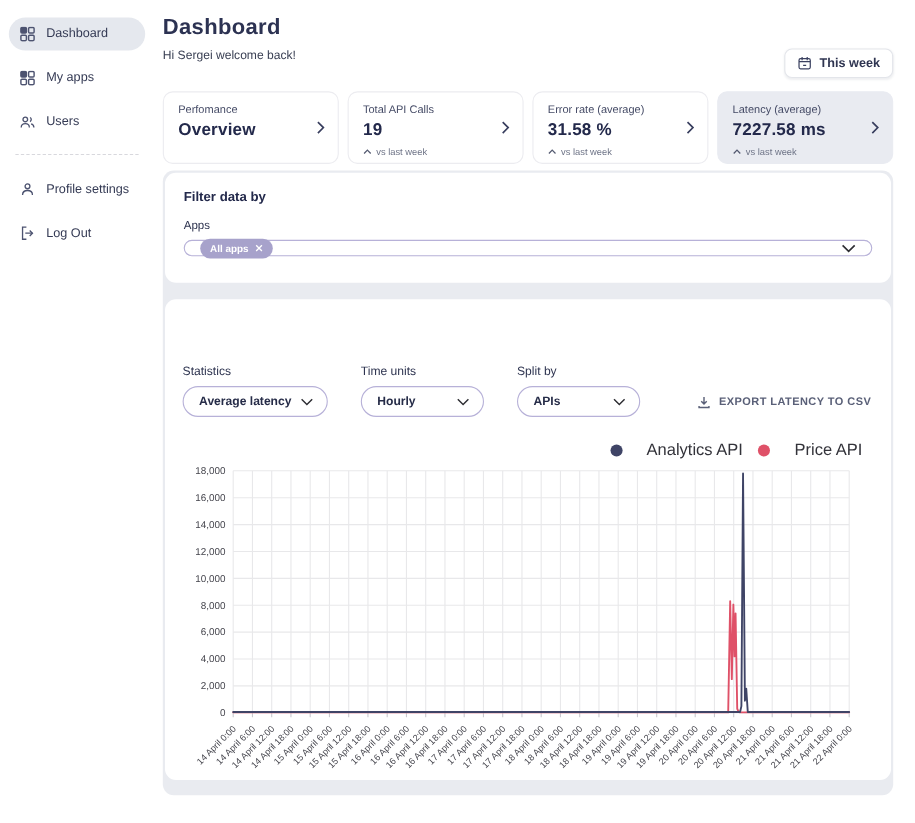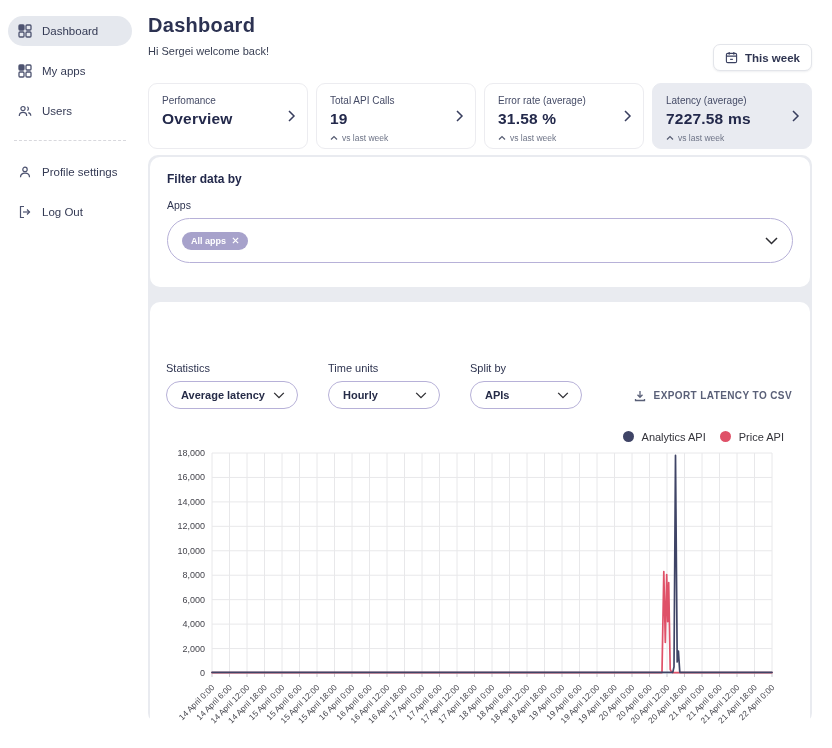--- a/index.html
+++ b/index.html
@@ -37,41 +37,41 @@
 
   
   .panel-wrap { background:#e9ebf0; border-radius:10px; margin-top:6px; padding:2px; height:568px; }
   .white-card { background:#fff; border-radius:10px; }
 
   
   .filter-card { padding:15px 17px 24px 17px; }
   .filter-title { font-size:12px; font-weight:bold; color:#23294b; }
   .field-label { font-size:10.5px; color:#2e3450; margin:13px 0 7px 0; }
   .select-pill { display:flex; align-items:center; border:1.3px solid #b7b1d8; border-radius:999px;
-                 height:45px; padding:0 14px; cursor:pointer; }
+                 height:15px; padding:0 14px; cursor:pointer; }
   .chip { display:inline-flex; align-items:center; gap:6px; background:#a7a2cb; color:#fff;
           font-size:9px; font-weight:bold; border-radius:999px; padding:4px 9px; }
   .chip svg { width:7px; height:7px; }
   .pill-caret { margin-left:auto; width:13px; height:8px; color:#2e2e33; }
 
   
   .chart-card { margin-top:15px; padding:16px 18px 10px 16px; height:437px; }
   .controls { display:flex; align-items:flex-end; }
   .ctrl-group { margin-right:30px; }
   .ctrl-label { font-size:11px; color:#2e3450; margin-bottom:7px;margin-top:44px; }
   .ctrl-pill { display:flex; align-items:center; gap:8px; border:1.3px solid #b7b1d8; border-radius:999px;
                height:28px; padding:0 12px 0 14px; font-size:11px; font-weight:bold; color:#262c48;
                min-width:112px; cursor:pointer; }
   .ctrl-pill .pill-caret { width:12px; height:7px; }
   .export-btn { margin-left:auto; display:flex; gap:8px; font-size:10px; font-weight:bold;
                 letter-spacing:.4px; color:#5a6078; cursor:pointer; padding-bottom:7px; }
   .export-btn svg { width:12px; height:12px; }
 
   .legend { display:flex; justify-content:flex-end; align-items:center; gap:14px; margin:22px 8px 0 0; }
-  .legend-item { display:flex; align-items:flex-start; gap:8px; font-size:11px; color:#33333a; }
+  .legend-item { display:flex; align-items:center; gap:22px; font-size:15px; color:#33333a; }
   .legend-dot { width:11px; height:11px; border-radius:50%; }
 
   .chart-holder { margin-top:2px; }
   svg text { font-family:"Liberation Sans","DejaVu Sans",sans-serif; }
 </style>
 </head>
 <body>
 
 <div class="app">
 

